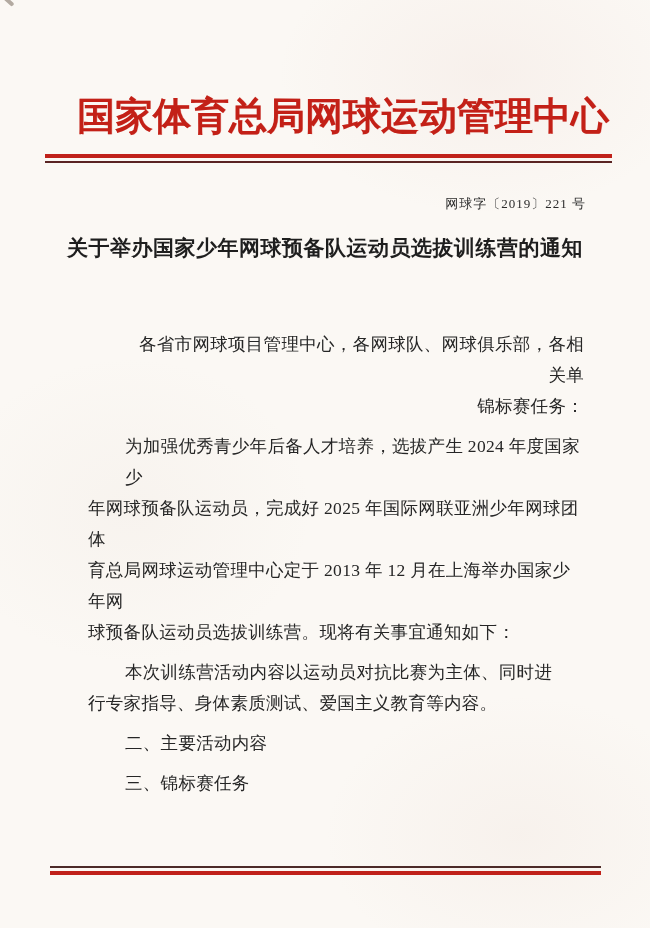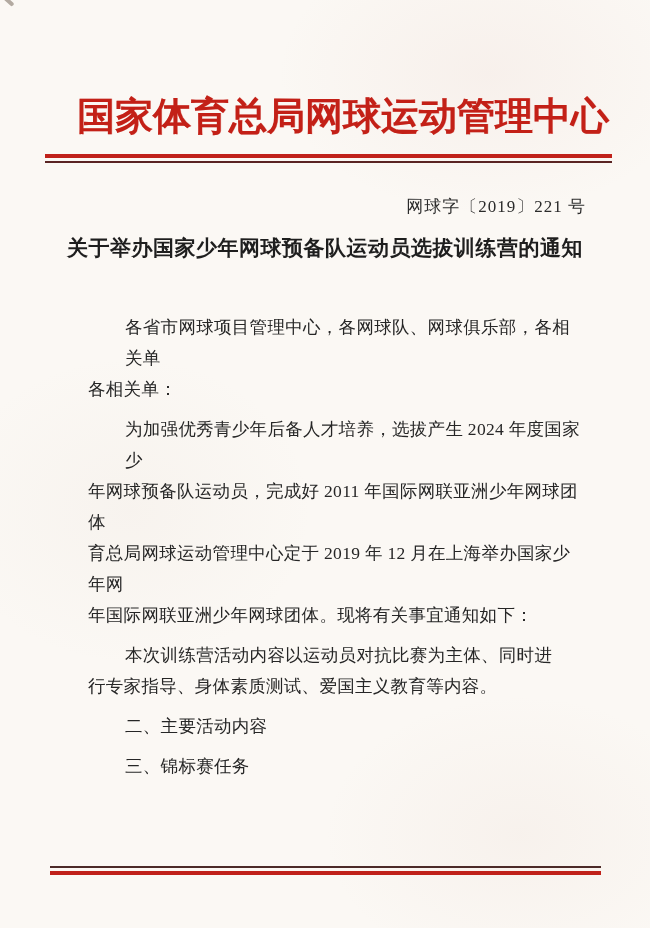--- a/index.html
+++ b/index.html
@@ -64,21 +64,21 @@
   .rule-top .gap   { height: 3px; }
   .rule-top .thin  { height: 2px; background: #5a2423; }
 
   .doc-number {
     position: absolute;
     top: 195px;
     left: 0;
     width: 650px;
     text-align: right;
     padding-right: 64px;
-    font-size: 17px;
+    font-size: 13px;
     color: #2b2b2b;
     letter-spacing: 1px;
   }
 
   .doc-title {
     position: absolute;
     top: 234px;
     left: 0;
     width: 650px;
     text-align: center;
@@ -97,21 +97,21 @@
     color: #262626;
     letter-spacing: 0.3px;
   }
 
   .doc-body p {
     line-height: 31px;
     margin: 0;
   }
 
   .block { margin-top: 9px; }
-  .block:first-child { margin-top: 0; }
+  .block:first-child { margin-top: 17px; text-align: right; }
 
   .indent { padding-left: 37px; }    
 
   .rule-bottom {
     position: absolute;
     top: 866px;
     left: 50px;
     width: 551px;
   }
   .rule-bottom .thin  { height: 2px; background: #4c2a28; }
@@ -134,28 +134,28 @@
   </div>
 
   <div class="doc-number">网球字〔2019〕221 号</div>
 
   <h2 class="doc-title">关于举办国家少年网球预备队运动员选拔训练营的通知</h2>
 
   <div class="doc-body">
 
     <div class="block">
       <p class="indent">各省市网球项目管理中心，各网球队、网球俱乐部，各相关单</p>
-      <p>各相关单：</p>
+      <p>锦标赛任务：</p>
     </div>
 
     <div class="block">
       <p class="indent">为加强优秀青少年后备人才培养，选拔产生 2024 年度国家少</p>
-      <p>年网球预备队运动员，完成好 2011 年国际网联亚洲少年网球团体</p>
-      <p>育总局网球运动管理中心定于 2019 年 12 月在上海举办国家少年网</p>
-      <p>年国际网联亚洲少年网球团体。现将有关事宜通知如下：</p>
+      <p>年网球预备队运动员，完成好 2025 年国际网联亚洲少年网球团体</p>
+      <p>育总局网球运动管理中心定于 2013 年 12 月在上海举办国家少年网</p>
+      <p>球预备队运动员选拔训练营。现将有关事宜通知如下：</p>
     </div>
 
 
 
     <div class="block">
       <p class="indent">本次训练营活动内容以运动员对抗比赛为主体、同时进</p>
       <p>行专家指导、身体素质测试、爱国主义教育等内容。</p>
     </div>
 
     <div class="block">

